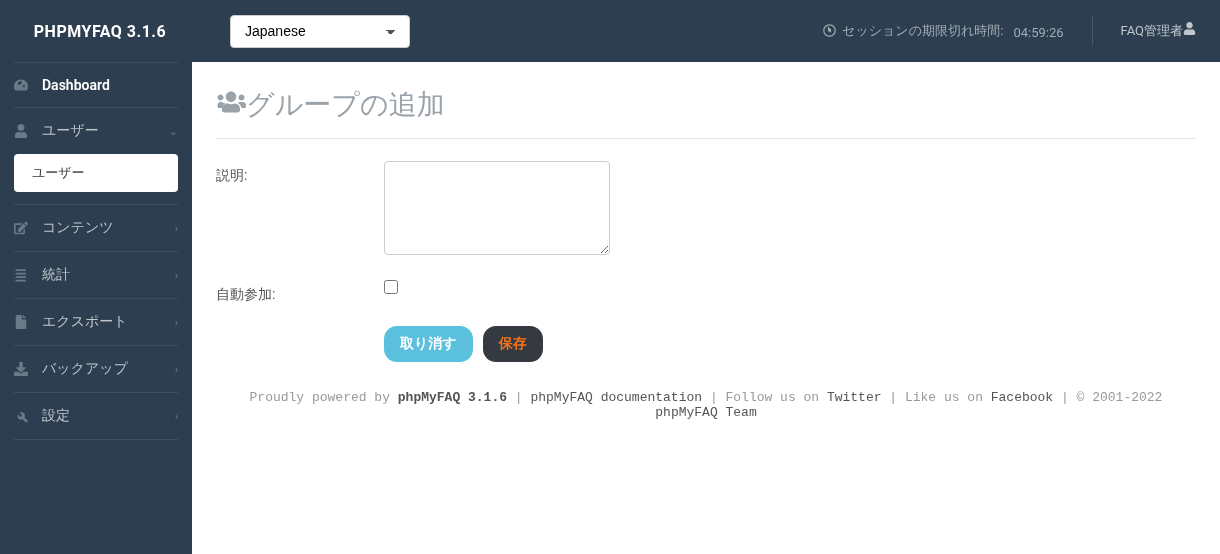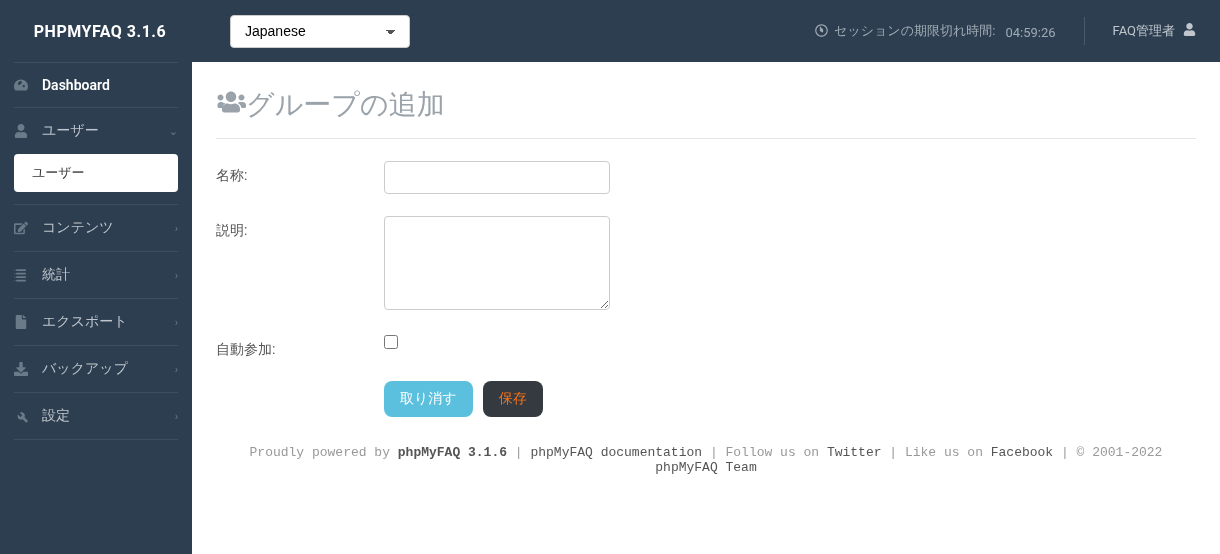--- a/index.html
+++ b/index.html
@@ -5,21 +5,21 @@
     * { margin: 0; padding: 0; box-sizing: border-box; }
     body { font-family: -apple-system, BlinkMacSystemFont, "Segoe UI", Roboto, Arial, sans-serif; font-size: 14px; background: #f5f5f5; }
     
     .topbar { background: #2c3e50; height: 62px; display: flex; align-items: center; color: #fff; }
     .brand { width: 200px; text-align: center; font-weight: bold; font-size: 16px; letter-spacing: 0.5px; }
     .lang-select-wrap { margin-left: 30px; }
     .lang-select { background: #fff; border: 1px solid #ccc; border-radius: 4px; padding: 6px 30px 6px 14px; font-size: 14px; min-width: 180px; height: 33px; appearance: none; background-image: linear-gradient(45deg, transparent 50%, #555 50%), linear-gradient(135deg, #555 50%, transparent 50%); background-position: calc(100% - 18px) 14px, calc(100% - 13px) 14px; background-size: 5px 5px, 5px 5px; background-repeat: no-repeat; }
     .topbar-right { margin-left: auto; display: flex; align-items: center; color: #a0aab3; font-size: 13px; }
     .session { display: flex; align-items: flex-end; gap: 6px; padding-right: 24px; }
     .divider { width: 1px; height: 28px; background: #4a5a6a; margin: 0 4px; }
-    .admin-link { padding: 0 24px; display: flex; align-items: center; gap: 8px; color: #c0c6cc; }
+    .admin-link { padding: 0 24px; display: flex; gap: 0; color: #c0c6cc; }
     
     .layout { display: flex; }
     .sidebar { width: 192px; background: #2c3e50; min-height: calc(100vh - 62px); padding: 0; }
     .sidebar hr { border: none; border-top: 1px solid #3d4f60; margin: 0 14px; }
     .nav-item { display: flex; align-items: center; padding: 14px 14px; color: #c0c6cc; cursor: pointer; font-size: 14px; }
     .nav-item.primary { color: #fff; font-weight: 600; }
     .nav-item .icon { width: 18px; margin-right: 10px; color: #6b7a88; font-size: 13px; display: inline-flex; }
     .nav-item .chevron { margin-left: auto; color: #6b7a88; font-size: 11px; }
     .nav-item.collapsible { color: #6b7a88; }
     .nav-item.collapsible .label { color: #c0c6cc; }
@@ -31,21 +31,21 @@
     .page-title .title-icon { color: #9aa2aa; }
     
     .form-row { display: flex; margin-bottom: 22px; align-items: flex-start; }
     .form-label { width: 168px; color: #555; padding-top: 6px; font-size: 14px; }
     .form-control { width: 226px; }
     .text-input { width: 100%; height: 33px; border: 1px solid #ccc; border-radius: 4px; padding: 6px 10px; font-size: 14px; }
     .textarea { width: 100%; height: 94px; border: 1px solid #ccc; border-radius: 4px; padding: 6px 10px; font-size: 14px; resize: both; }
     .checkbox { width: 14px; height: 14px; }
     
     .btn-row { margin-left: 168px; display: flex; gap: 10px; }
-    .btn { border: none; border-radius: 8px; padding: 9px 16px; font-size: 14px; cursor: pointer; }
+    .btn { border: none; border-radius: 13px; padding: 9px 16px; font-size: 14px; cursor: pointer; font-weight: bold; }
     .btn-info { background: #5bc0de; color: #fff; }
     .btn-dark { background: #343a40; color: #f97316; }
     
     .footer { text-align: center; padding: 28px 0 16px 0; color: #999; font-size: 13px; font-family: Liberation Mono, monospace; }
     .footer a { color: #555; text-decoration: none; }
     .footer .sep { color: #999; }
     
     .icon svg { width: 14px; height: 14px; fill: currentColor; }
     .session svg, .admin-link svg { width: 13px; height: 13px; fill: currentColor; }
     .title-icon svg { width: 30px; height: 30px; fill: currentColor; }
@@ -156,24 +156,20 @@
   </div>
 
   <div class="main">
     <h2 class="page-title">
       <span class="title-icon"><svg viewBox="0 0 640 512">
             <path d="M96 224c35 0 64-29 64-64s-29-64-64-64-64 29-64 64 29 64 64 64zm448 0c35 0 64-29 64-64s-29-64-64-64-64 29-64 64 29 64 64 64zm32 32h-64c-18 0-34 7-45 19 40 22 69 62 75 109h66c18 0 32-14 32-32v-32c0-35-29-64-64-64zm-256 0c62 0 112-50 112-112S382 32 320 32 208 82 208 144s50 112 112 112zm77 32h-8c-21 10-44 16-69 16s-48-6-69-16h-8c-64 0-115 51-115 115v29c0 27 21 48 48 48h288c27 0 48-21 48-48v-29c0-64-51-115-115-115zm-236-13c-11-12-27-19-45-19H96c-35 0-64 29-64 64v32c0 18 14 32 32 32h66c6-47 35-87 75-109z"></path>
           </svg></span>
       <span>グループの追加</span>
     </h2>
 
-    <div class="form-row">
-      <div class="form-label">名称:</div>
-      <div class="form-control"><input type="text" class="text-input" style=""></div>
-    </div>
 
     <div class="form-row">
       <div class="form-label">説明:</div>
       <div class="form-control"><textarea class="textarea" style=""></textarea></div>
     </div>
 
     <div class="form-row">
       <div class="form-label">自動参加:</div>
       <div class="form-control"><input type="checkbox" class="checkbox" style=""></div>
     </div>

